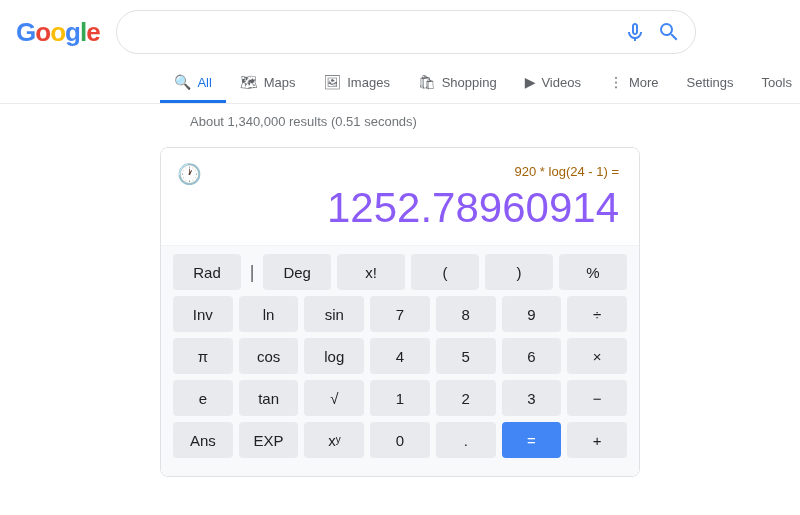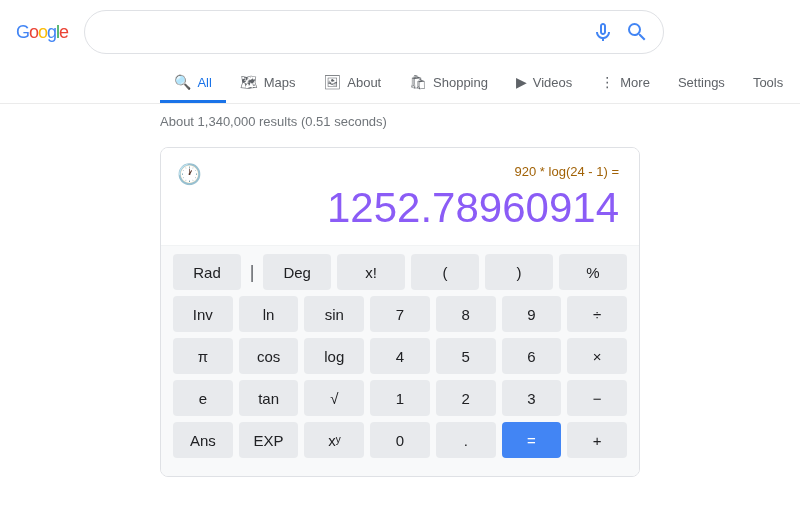--- a/index.html
+++ b/index.html
@@ -14,22 +14,22 @@
     
     .header {
       display: flex;
       align-items: center;
       padding: 10px 16px;
       gap: 16px;
       border-bottom: none;
     }
 
     .logo {
-      font-size: 18px;
-      font-weight: normal;
+      font-size: 26px;
+      font-weight: bold;
       letter-spacing: -1px;
       cursor: pointer;
       text-decoration: none;
     }
     .logo-g1 { color: #4285F4; }
     .logo-o1 { color: #EA4335; }
     .logo-o2 { color: #FBBC05; }
     .logo-g2 { color: #4285F4; }
     .logo-l  { color: #34A853; }
     .logo-e  { color: #EA4335; }
@@ -107,20 +107,21 @@
 
     .nav-settings .nav-tab {
       border-bottom: 3px solid transparent;
     }
 
     
     .results-info {
       padding: 10px 160px;
       font-size: 13px;
       color: #70757a;
+      margin-left: 30px;
     }
 
     
     .calculator-container {
       margin: 8px 160px;
       border: 1px solid #dfe1e5;
       border-radius: 8px;
       overflow: hidden;
       background: #fff;
     }
@@ -231,21 +232,21 @@
   <a class="nav-tab active">
     <span class="nav-tab-icon">🔍</span>
     <span>All</span>
   </a>
   <a class="nav-tab">
     <span class="nav-tab-icon">🗺</span>
     <span>Maps</span>
   </a>
   <a class="nav-tab">
     <span class="nav-tab-icon">🖼</span>
-    <span>About</span>
+    <span>Images</span>
   </a>
   <a class="nav-tab">
     <span class="nav-tab-icon">🛍</span>
     <span>Shopping</span>
   </a>
   <a class="nav-tab">
     <span class="nav-tab-icon">▶</span>
     <span>Videos</span>
   </a>
   <a class="nav-tab">

